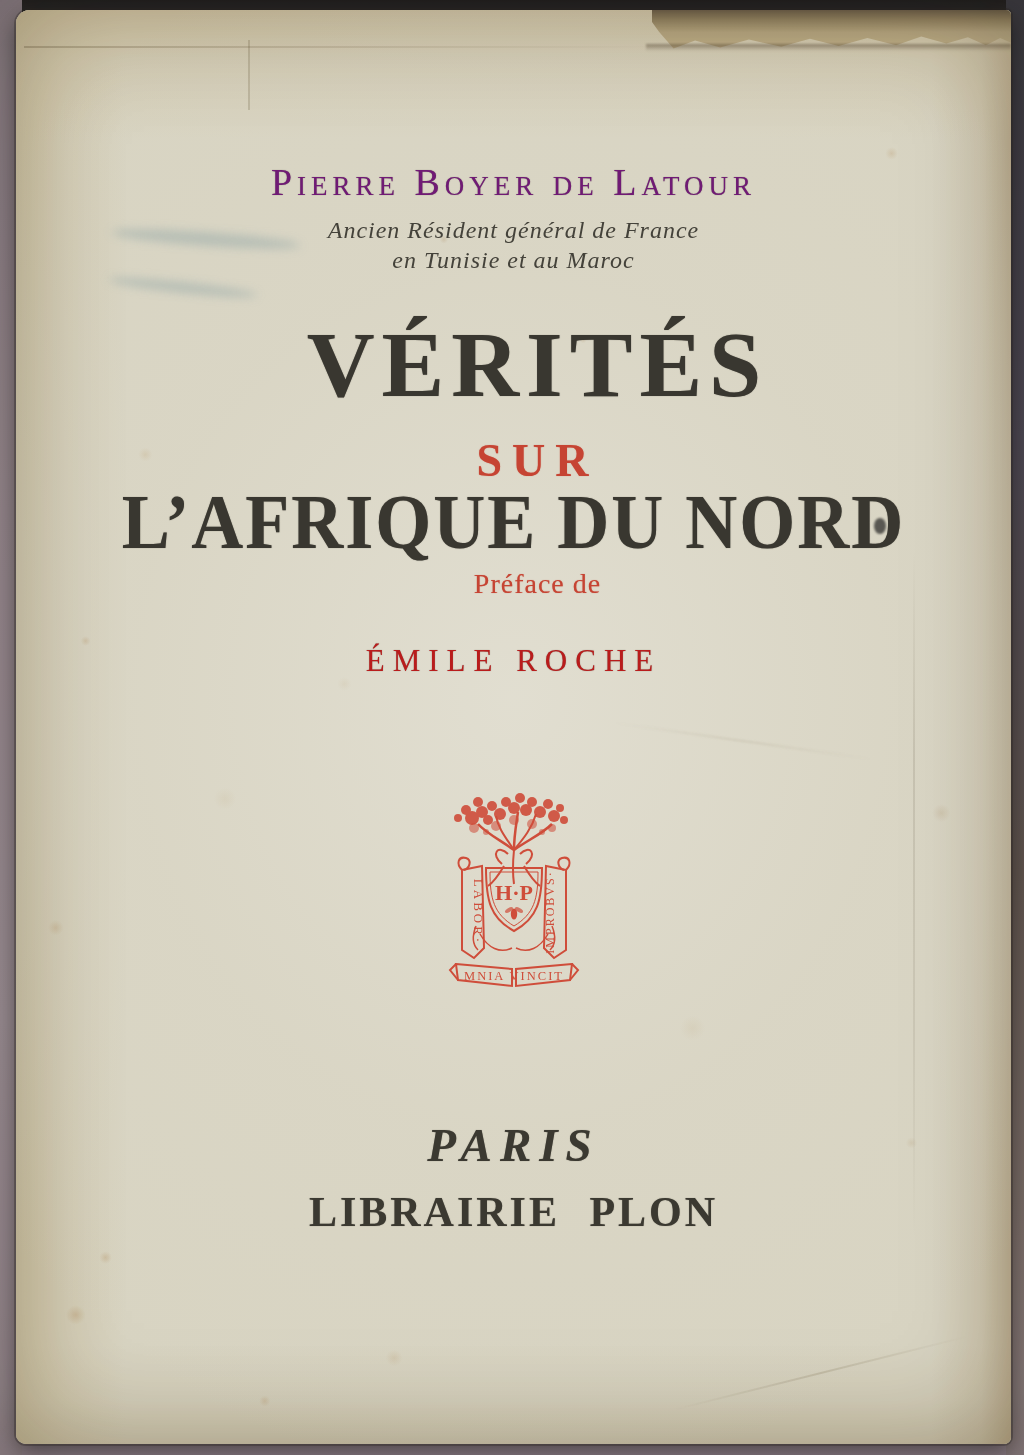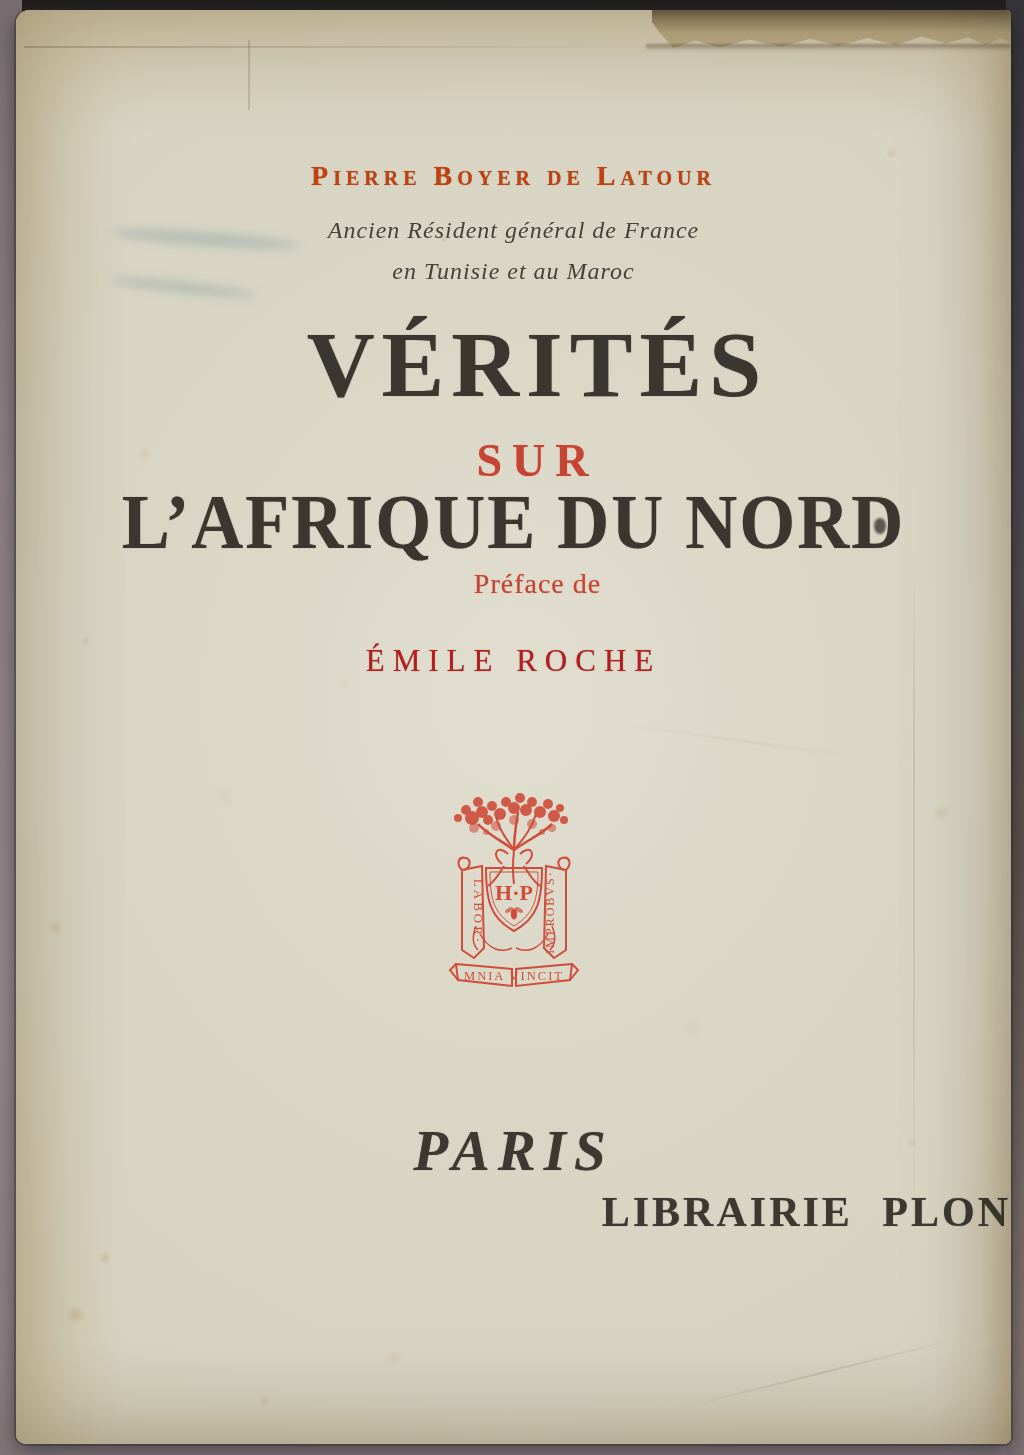--- a/index.html
+++ b/index.html
@@ -74,35 +74,35 @@
   
   .smudge{position:absolute;border-radius:50%;background:rgba(105,140,150,.3);filter:blur(5px);}
   .smudge-1{left:95px;top:222px;width:190px;height:14px;transform:rotate(4deg);}
   .smudge-2{left:92px;top:272px;width:150px;height:11px;transform:rotate(6deg);}
   .fleck{position:absolute;left:858px;top:508px;width:12px;height:16px;border-radius:50%;
     background:#43423e;filter:blur(1px);opacity:.85;}
 
   
   .content{position:absolute;inset:0;text-align:center;color:#3a382f;}
   .content > div{position:absolute;left:0;right:0;}
-  .author{top:150px;font-size:28px;font-weight:bold;font-variant:small-caps;
-    letter-spacing:5px;color:#c2410c;}
+  .author{top:150px;font-size:38px;font-weight:normal;font-variant:small-caps;
+    letter-spacing:5px;color:#701a75;}
   .role{font-style:italic;font-size:24px;letter-spacing:1px;color:#44423a;}
   .role-1{top:207px;}
-  .role-2{top:248px;}
+  .role-2{top:237px;}
   .title-1{top:300px;font-size:94px;font-weight:bold;letter-spacing:7px;color:#393730;padding-left:48px;}
   .title-sur{top:424px;font-size:46px;font-weight:bold;letter-spacing:10px;color:#c64433;}
   .title-2{top:468px;font-size:72px;font-weight:bold;letter-spacing:2px;color:#393730;
     transform:scaleY(1.08);transform-origin:top center;}
   .preface-label{top:558px;font-size:28px;color:#c64433;letter-spacing:1px;}
   .preface-author{top:633px;font-size:31px;letter-spacing:8px;color:#b91c1c;}
   .emblem-wrap{top:778px;}
   .emblem-wrap svg{display:inline-block;}
-  .city{top:1108px;font-size:57px;font-style:italic;font-weight:bold;letter-spacing:8px;color:#3b3931;}
-  .publisher{top:1178px;font-size:42px;font-weight:bold;letter-spacing:3px;word-spacing:16px;color:#3b3931;text-align:right;}
+  .city{top:1108px;font-size:47px;font-style:italic;font-weight:bold;letter-spacing:8px;color:#3b3931;}
+  .publisher{top:1178px;font-size:42px;font-weight:bold;letter-spacing:3px;word-spacing:16px;color:#3b3931;}
   .soft{text-shadow:0 0 1px rgba(58,54,45,.55);}
   .soft-red{text-shadow:0 0 1px rgba(198,68,51,.5);margin-left:48px;}
 </style>
 </head>
 <body>
 
 <div class="scene">
   <div class="backdrop-left"></div>
   <div class="backdrop-right"></div>
 

